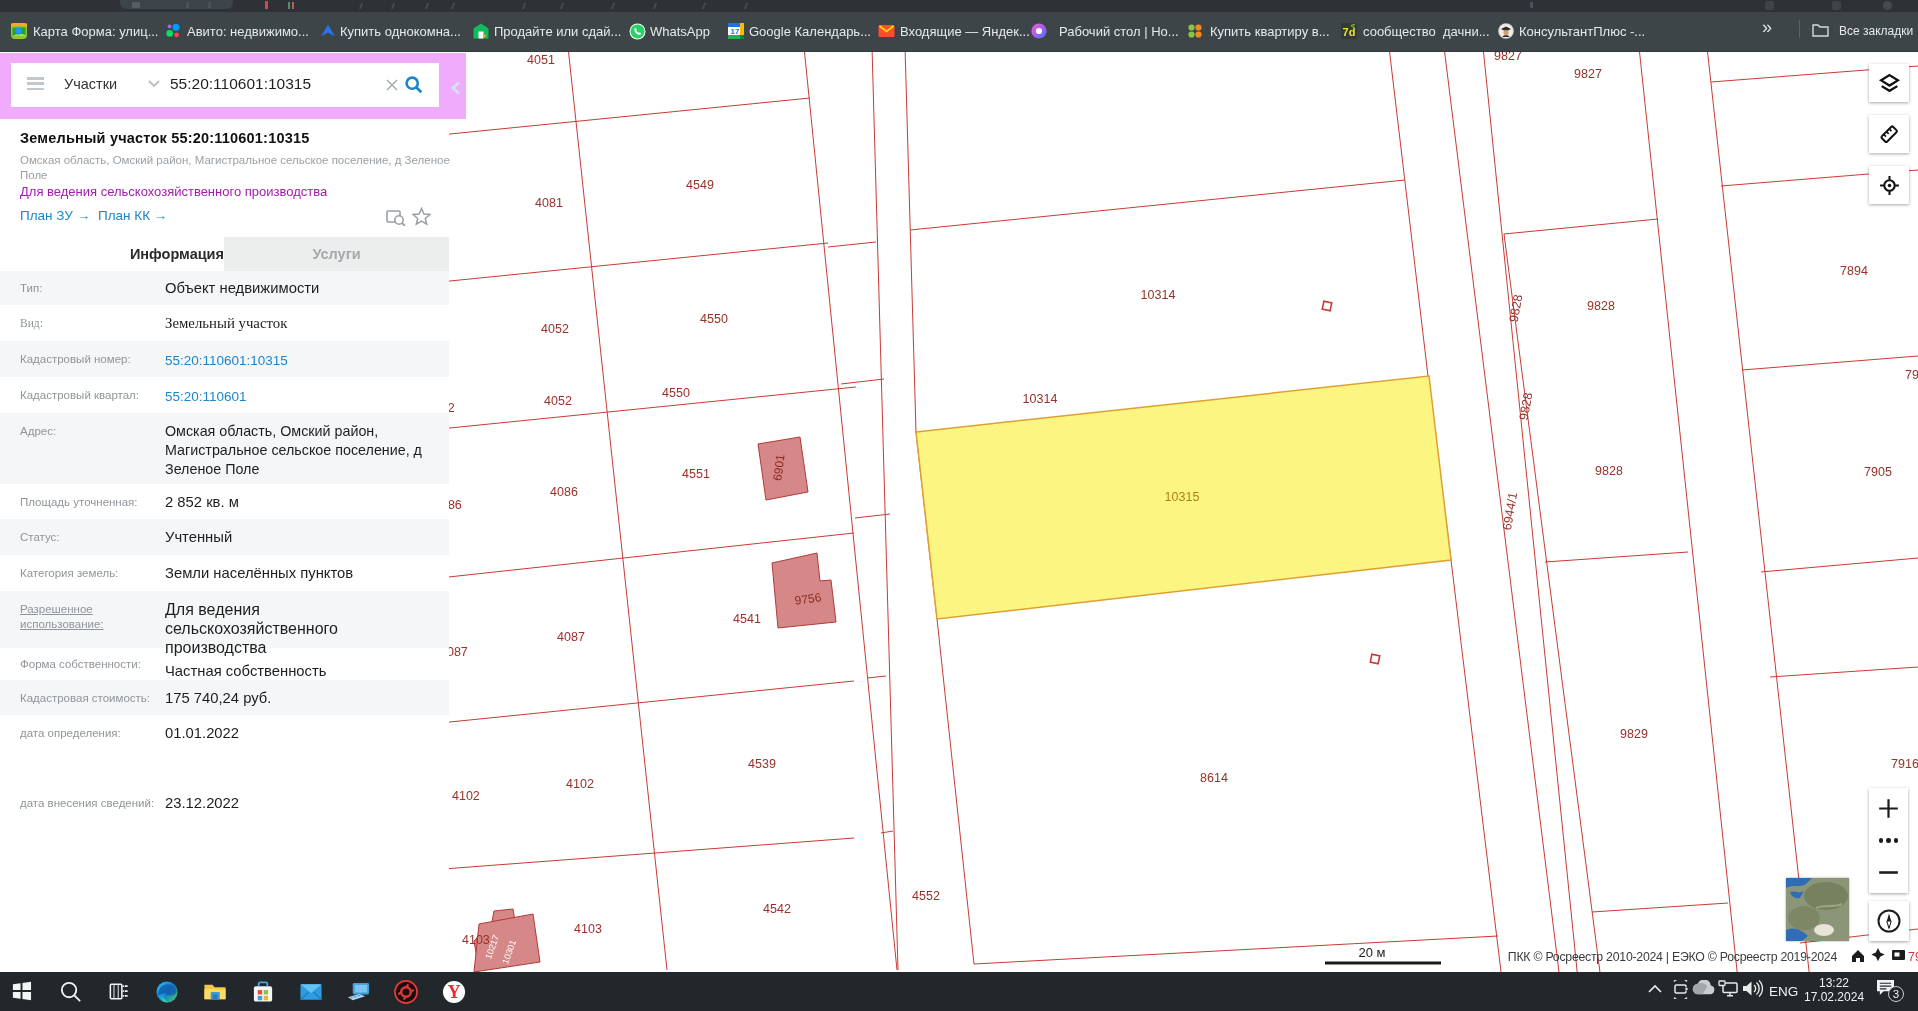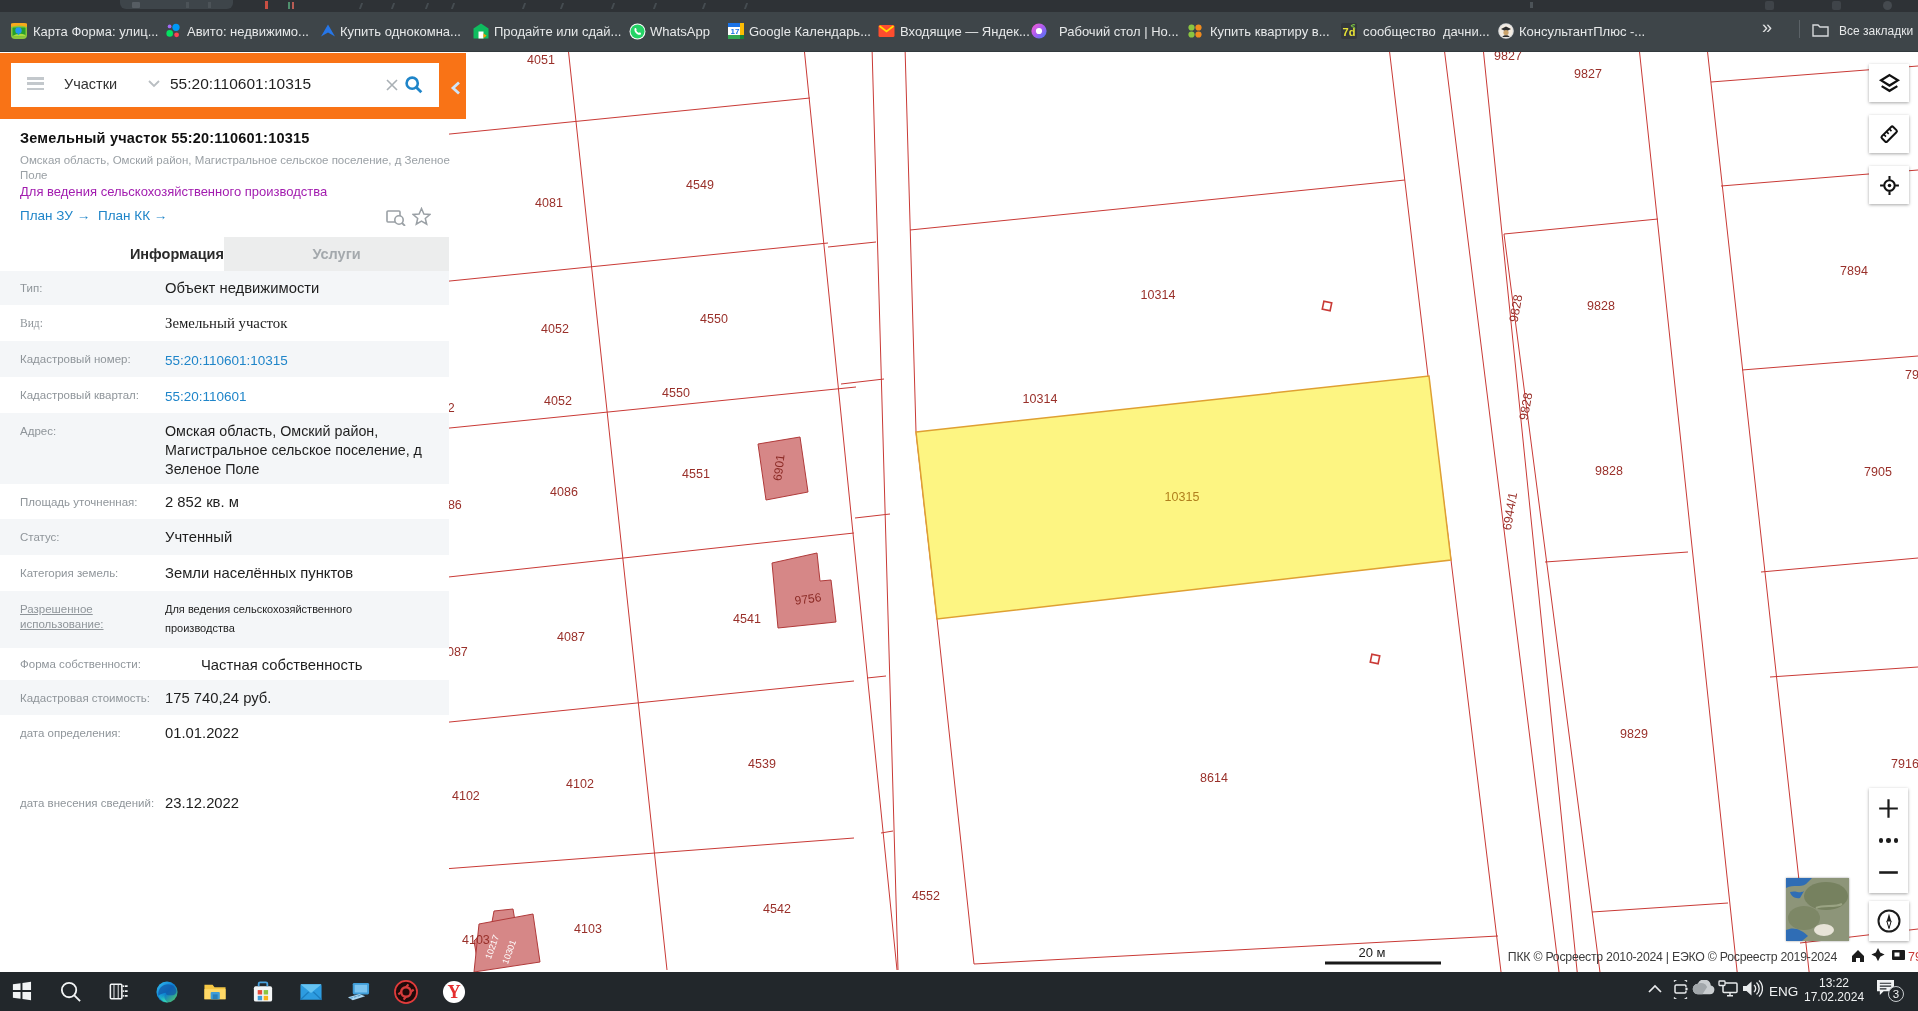--- a/index.html
+++ b/index.html
@@ -8,21 +8,21 @@
   
   #topstrip { left:0; top:0; width:1918px; height:12px; background:#2e3236; z-index:10; }
   #omni { left:120px; top:0; width:113px; height:9px; background:#3e454a; border-radius:0 0 6px 6px; }
   
   #bookbar { left:0; top:12px; width:1918px; height:40px; background:#3e4549; border-bottom:1.5px solid #333a3e; z-index:9; }
   .bmi { position:absolute; top:11px; width:17px; height:17px; }
   .bmt { position:absolute; top:11.5px; font-size:13px; color:#e7e9ea; white-space:nowrap; }
   
   #map { left:449px; top:47px; width:1469px; height:925px; background:#fff; }
   
-  #searchbox { left:0; top:53px; width:466px; height:66px; background:#f97316; z-index:8; }
+  #searchbox { left:0; top:53px; width:466px; height:66px; background:#f0abfc; z-index:8; }
   #searchfield { left:11px; top:10px; width:428px; height:44px; background:#fff; }
   
   #panel { left:0; top:119px; width:449px; height:853px; background:#fff; z-index:7; }
   .rowlight { background:#f4f6f8; }
   .lbl { position:absolute; left:20px; color:#8f959a; font-size:11.5px; line-height:14.5px; }
   .val { position:absolute; left:165px; color:#1e1e1e; font-size:14.8px; line-height:19px; }
   .vlink { color:#1f85c9; }
   
   .mbtn { position:absolute; left:1869px; width:40px; height:38px; background:#fff; box-shadow:0 1px 3px rgba(0,0,0,.35); display:flex; align-items:center; justify-content:center; z-index:6; }
   
@@ -321,25 +321,25 @@
   <div class="abs rowlight" style="left:0; top:400px; width:449px; height:36px;">
       <span class="lbl" style="top:11px;">Статус:</span>
       <span class="val" style="top:9px;">Учтенный</span>
     </div>
   <div class="abs" style="left:0; top:436px; width:449px; height:36px;">
       <span class="lbl" style="top:11px;">Категория земель:</span>
       <span class="val" style="top:9px;">Земли населённых пунктов</span>
     </div>
   <div class="abs rowlight" style="left:0; top:472px; width:449px; height:57px;">
       <span class="lbl" style="top:11px; width:130px;text-decoration:underline;">Разрешенное использование:</span>
-      <span class="val" style="top:9px; width:270px; font-size:11px;">Для ведения сельскохозяйственного<br>производства</span>
+      <span class="val" style="top:9px; width:270px; font-size:16px;">Для ведения сельскохозяйственного<br>производства</span>
     </div>
   <div class="abs" style="left:0; top:529px; width:449px; height:32px;">
       <span class="lbl" style="top:9px;">Форма собственности:</span>
-      <span class="val" style="top:8px;margin-left:36px;">Частная собственность</span>
+      <span class="val" style="top:14px;">Частная собственность</span>
     </div>
   <div class="abs rowlight" style="left:0; top:561px; width:449px; height:35px;">
       <span class="lbl" style="top:11px;">Кадастровая стоимость:</span>
       <span class="val" style="top:9px;">175 740,24 руб.</span>
     </div>
   <div class="abs" style="left:0; top:596px; width:449px; height:35px;">
       <span class="lbl" style="top:11px;">дата определения:</span>
       <span class="val" style="top:9px;">01.01.2022</span>
     </div>
   <div class="abs" style="left:0; top:666px; width:449px; height:35px;">

